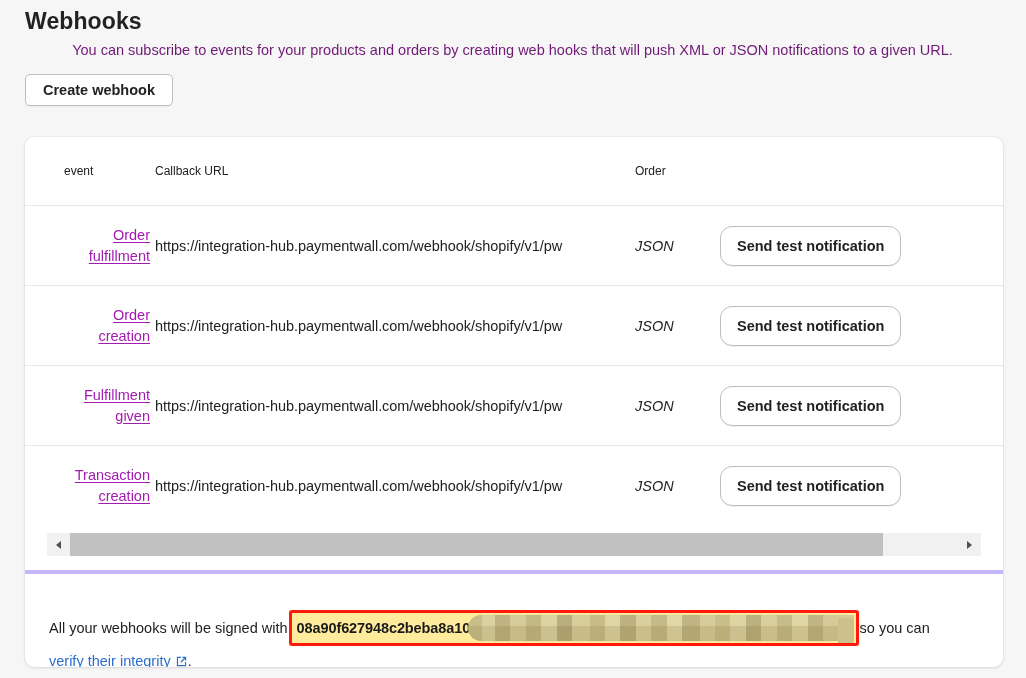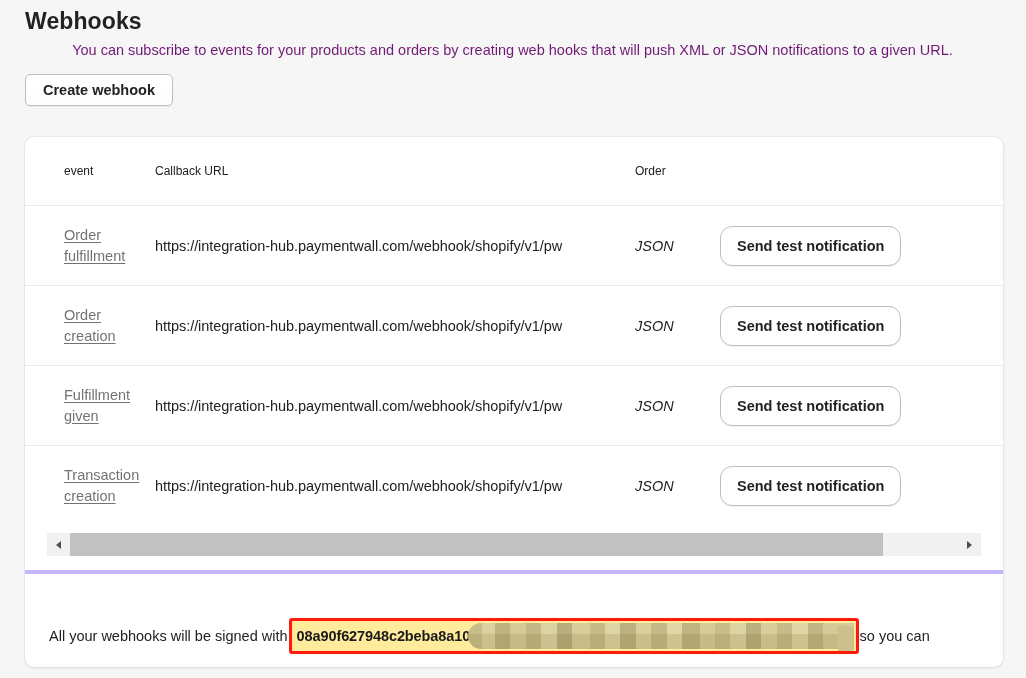--- a/index.html
+++ b/index.html
@@ -112,27 +112,28 @@
   .col-url    { width: 480px; }
   .col-format { width: 85px; }
   .col-action { width: 283px; }
 
   .pad-left { padding-left: 39px !important; }
   .th-event  { padding-left: 39px !important; }
   .th-url    { padding-left: 0 !important; margin-left: 32px; }
   .th-format { padding-left: 0 !important; }
 
   .event-link {
-    color: #737373;
+    color: #a21caf;
     text-decoration: underline;
     text-underline-offset: 2px;
     cursor: pointer;
     line-height: 21px;
     display: inline-block;
     max-width: 86px;
+    text-align: right;
   }
 
   .url-cell {
     white-space: nowrap;
     overflow: hidden;
     color: #202223;
     letter-spacing: -0.05px;
   }
 
   .format-cell { color: #202223; font-style: italic; }
@@ -212,21 +213,21 @@
   }
   .footer-text {
     font-size: 14.5px;
     color: #202223;
     line-height: 29px;
   }
   .hl-wrap {
     display: inline-block;
     position: relative;
     vertical-align: middle;
-    margin: 8px 1px;
+    margin: 0 1px;
   }
   .hl-box {
     display: inline-flex;
     align-items: center;
     box-sizing: border-box;
     width: 570px;
     height: 36px;
     border: 3px solid #ff1a0c;
     border-radius: 3px;
     background: #ffeb9c;

